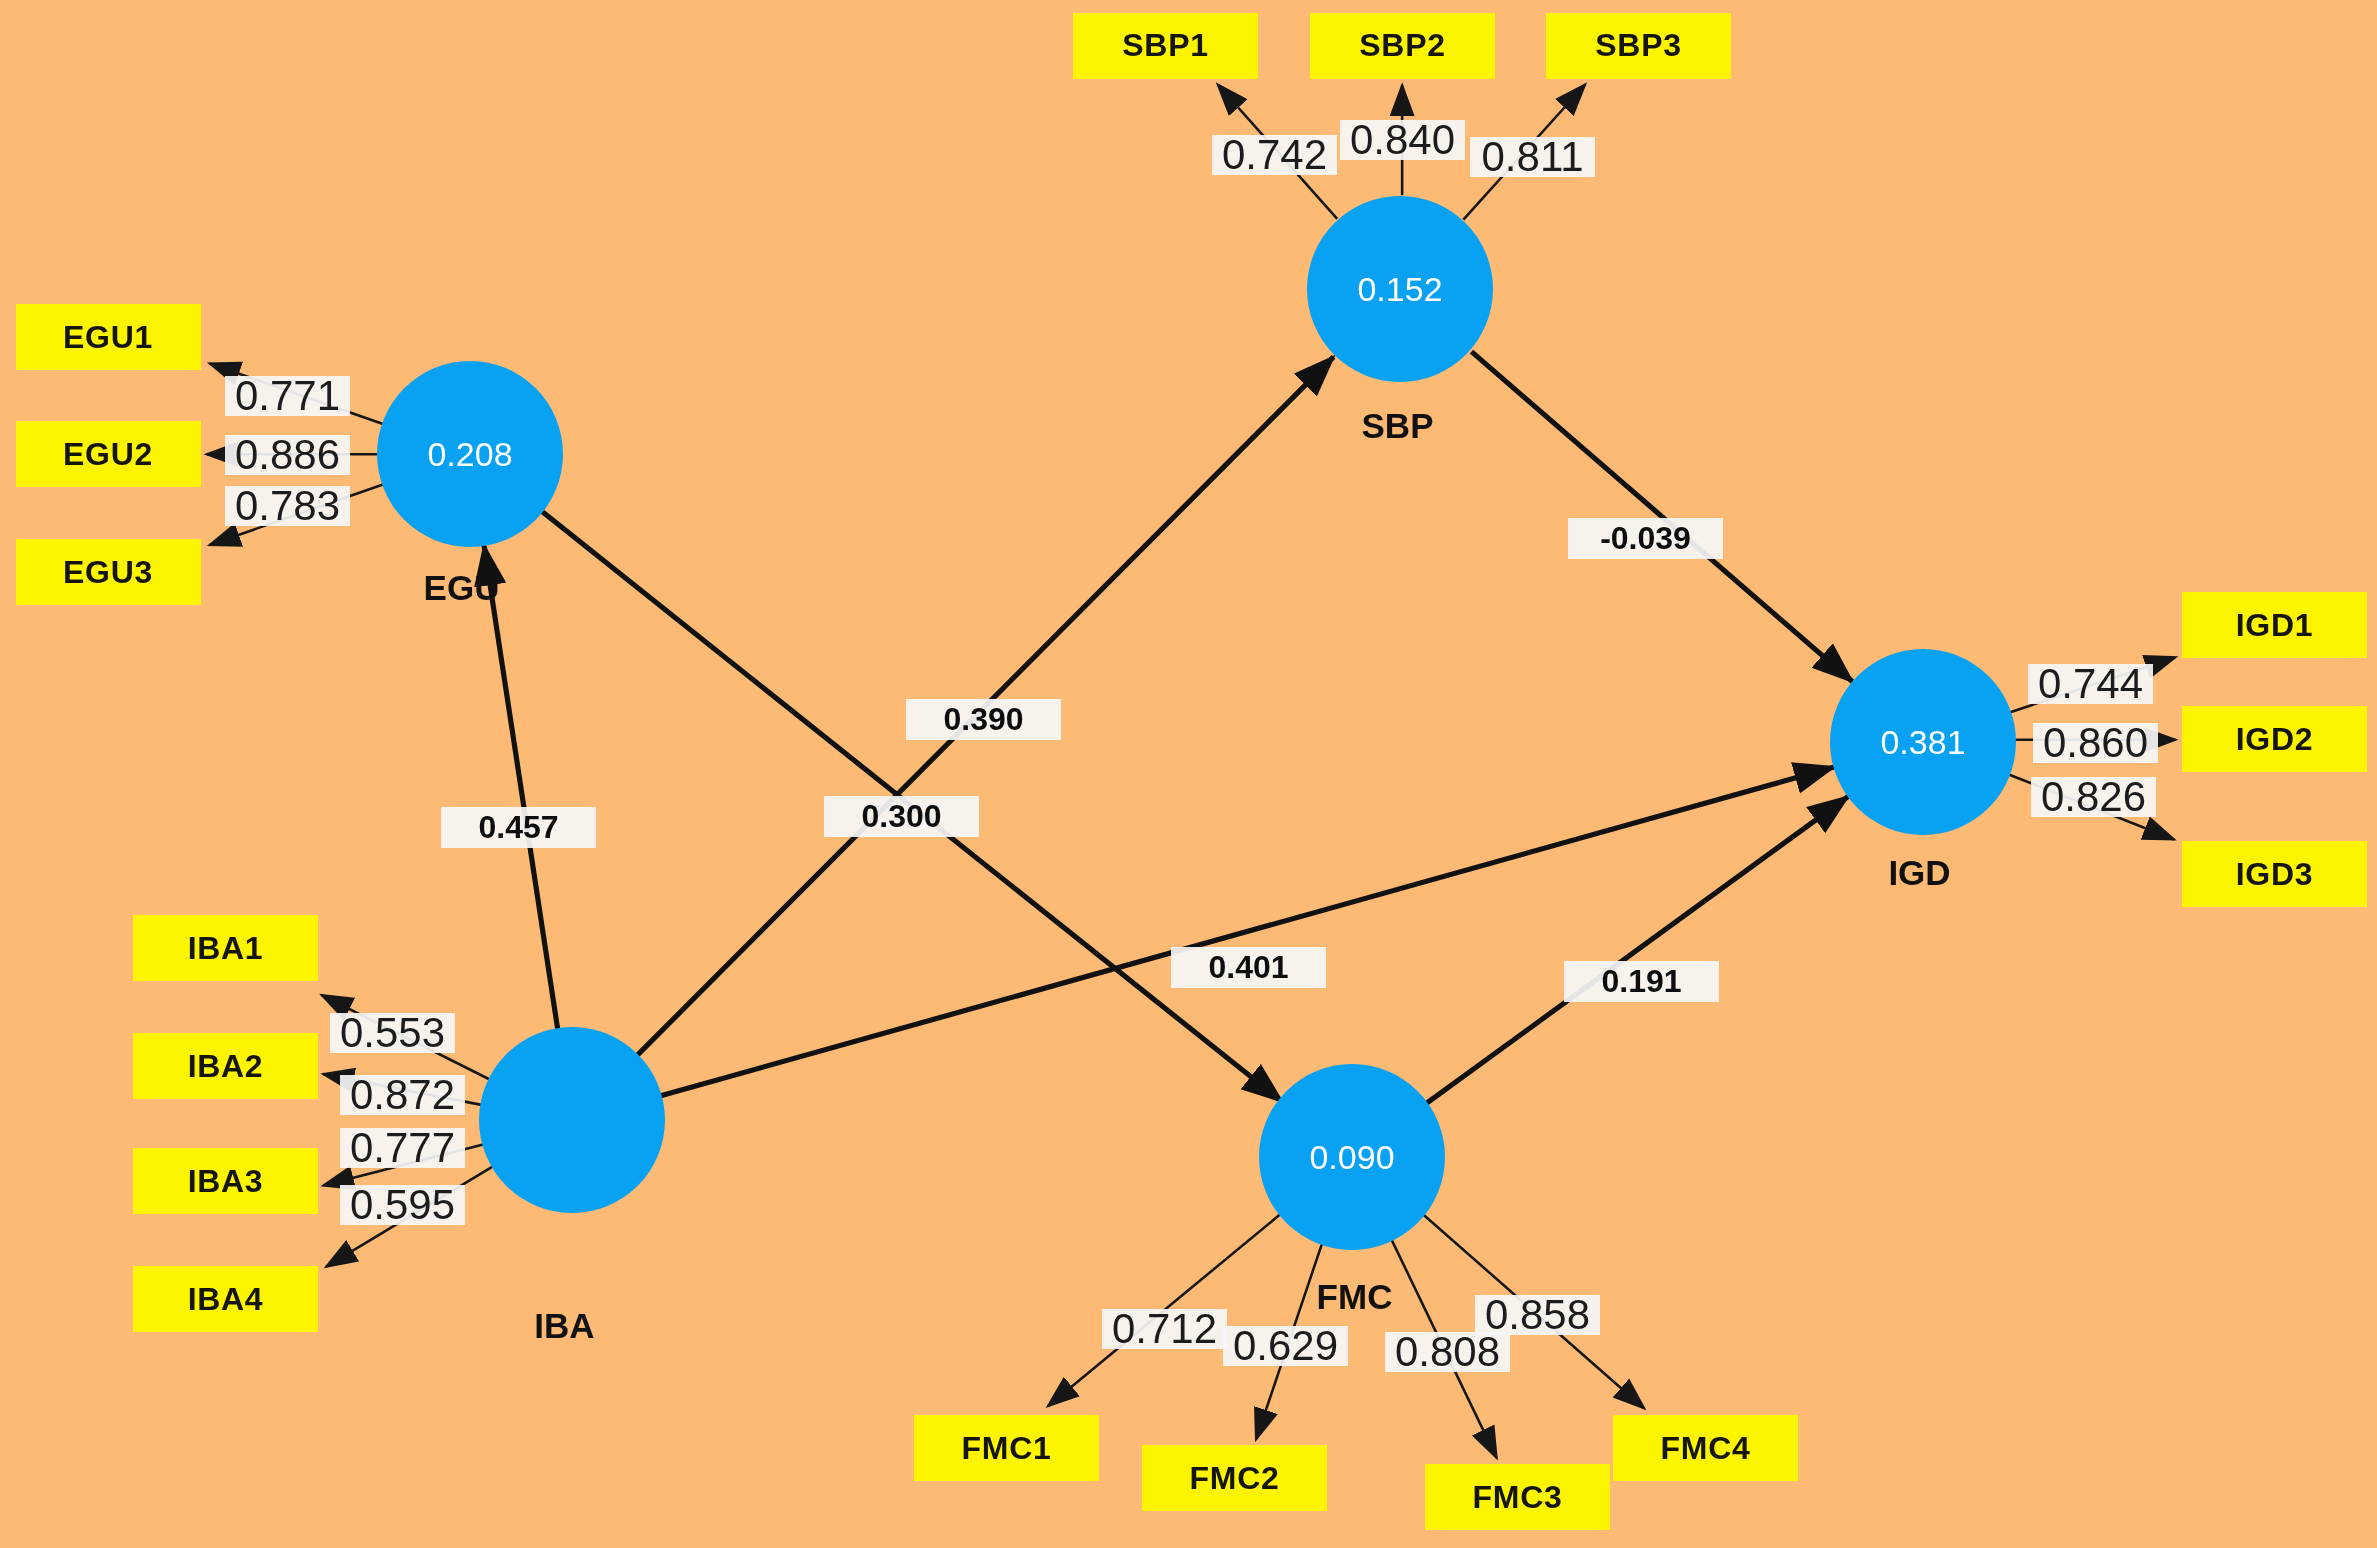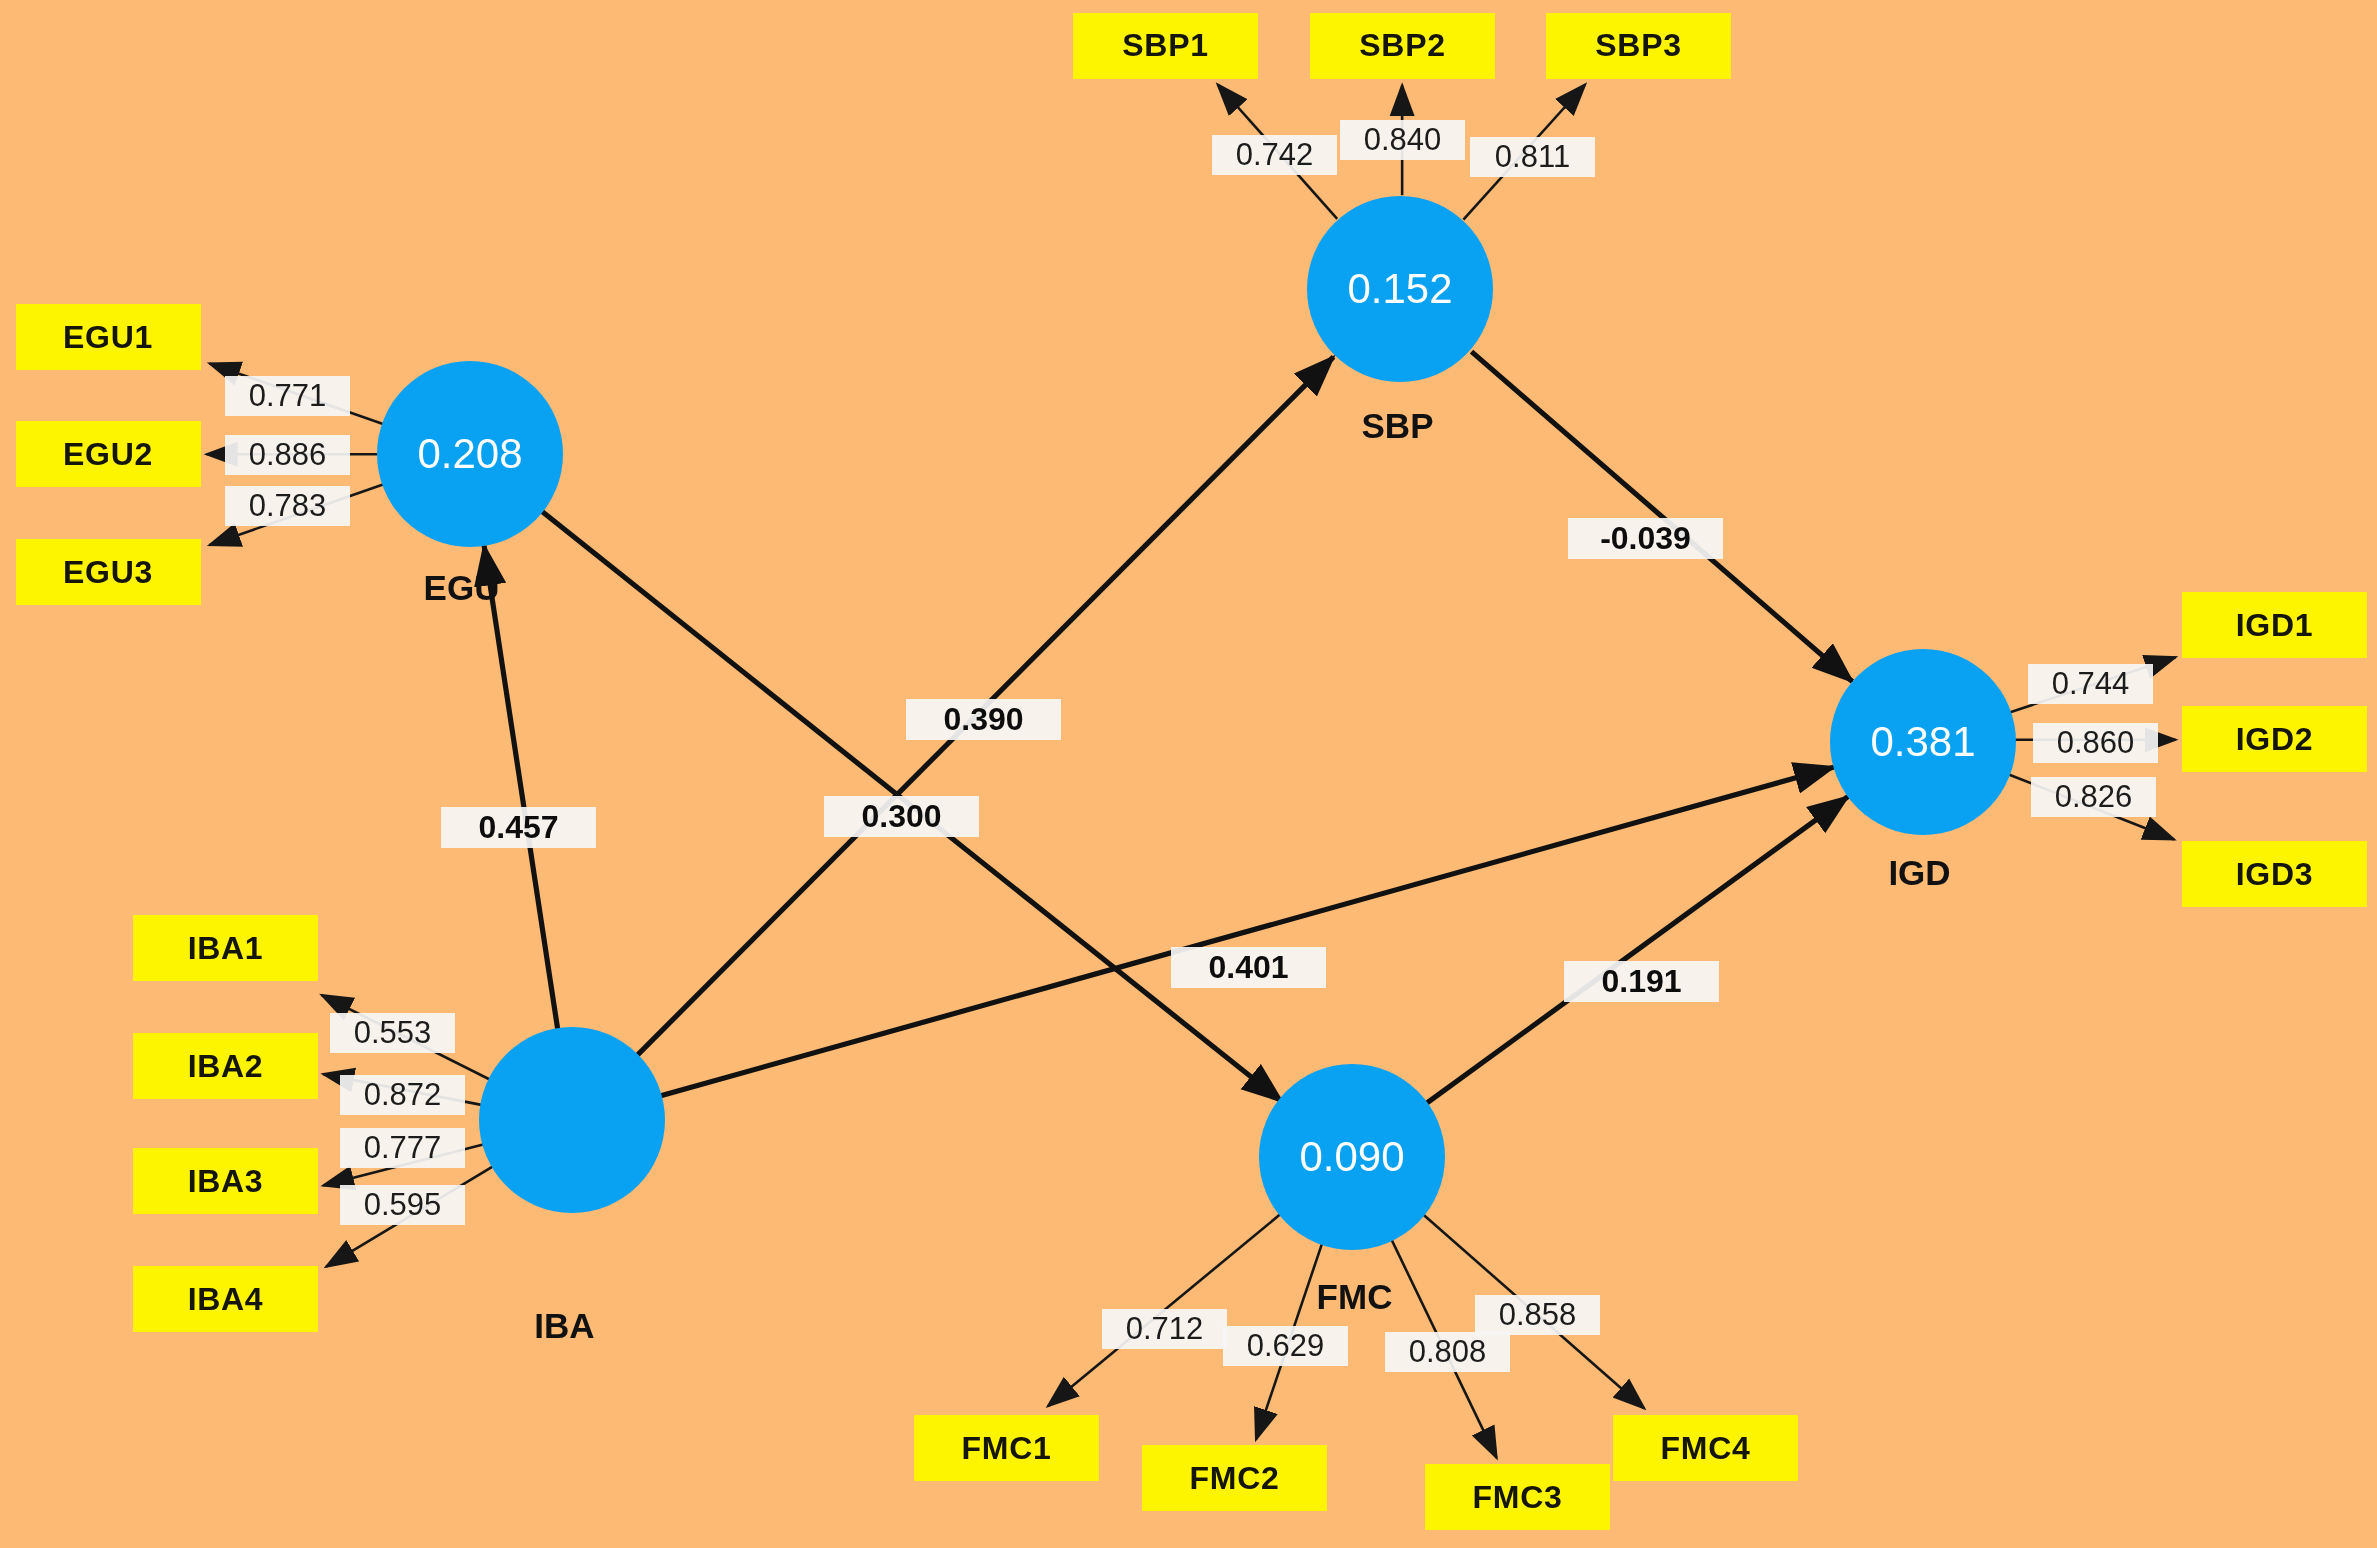--- a/index.html
+++ b/index.html
@@ -19,24 +19,24 @@
     background:#fdf500;
     display:flex; align-items:center; justify-content:center;
     font-size:32px; font-weight:600; color:#15150a;
     letter-spacing:0.7px;
   }
   .circle {
     position:absolute; width:186px; height:186px; border-radius:50%;
     background:#09a1f2;
     display:flex; align-items:center; justify-content:center;
   }
-  .r2 { color:#ffffff; font-size:42px; font-weight:500; }
+  .r2 { color:#ffffff; font-size:34px; font-weight:500; }
   .load {
     position:absolute; width:125px; height:40px; line-height:40px;
-    text-align:center; font-size:31px; color:#1c1c1c;
+    text-align:center; font-size:42px; color:#1c1c1c;
     background:rgba(246,246,246,0.92);
   }
   .coef {
     position:absolute; width:155px; height:41px; line-height:41px;
     text-align:center; font-size:32px; font-weight:700; color:#0d0d0d;
     background:rgba(246,246,246,0.92);
     margin-top:16px;
   }
   .cname {
     position:absolute; width:221px; text-align:center;

